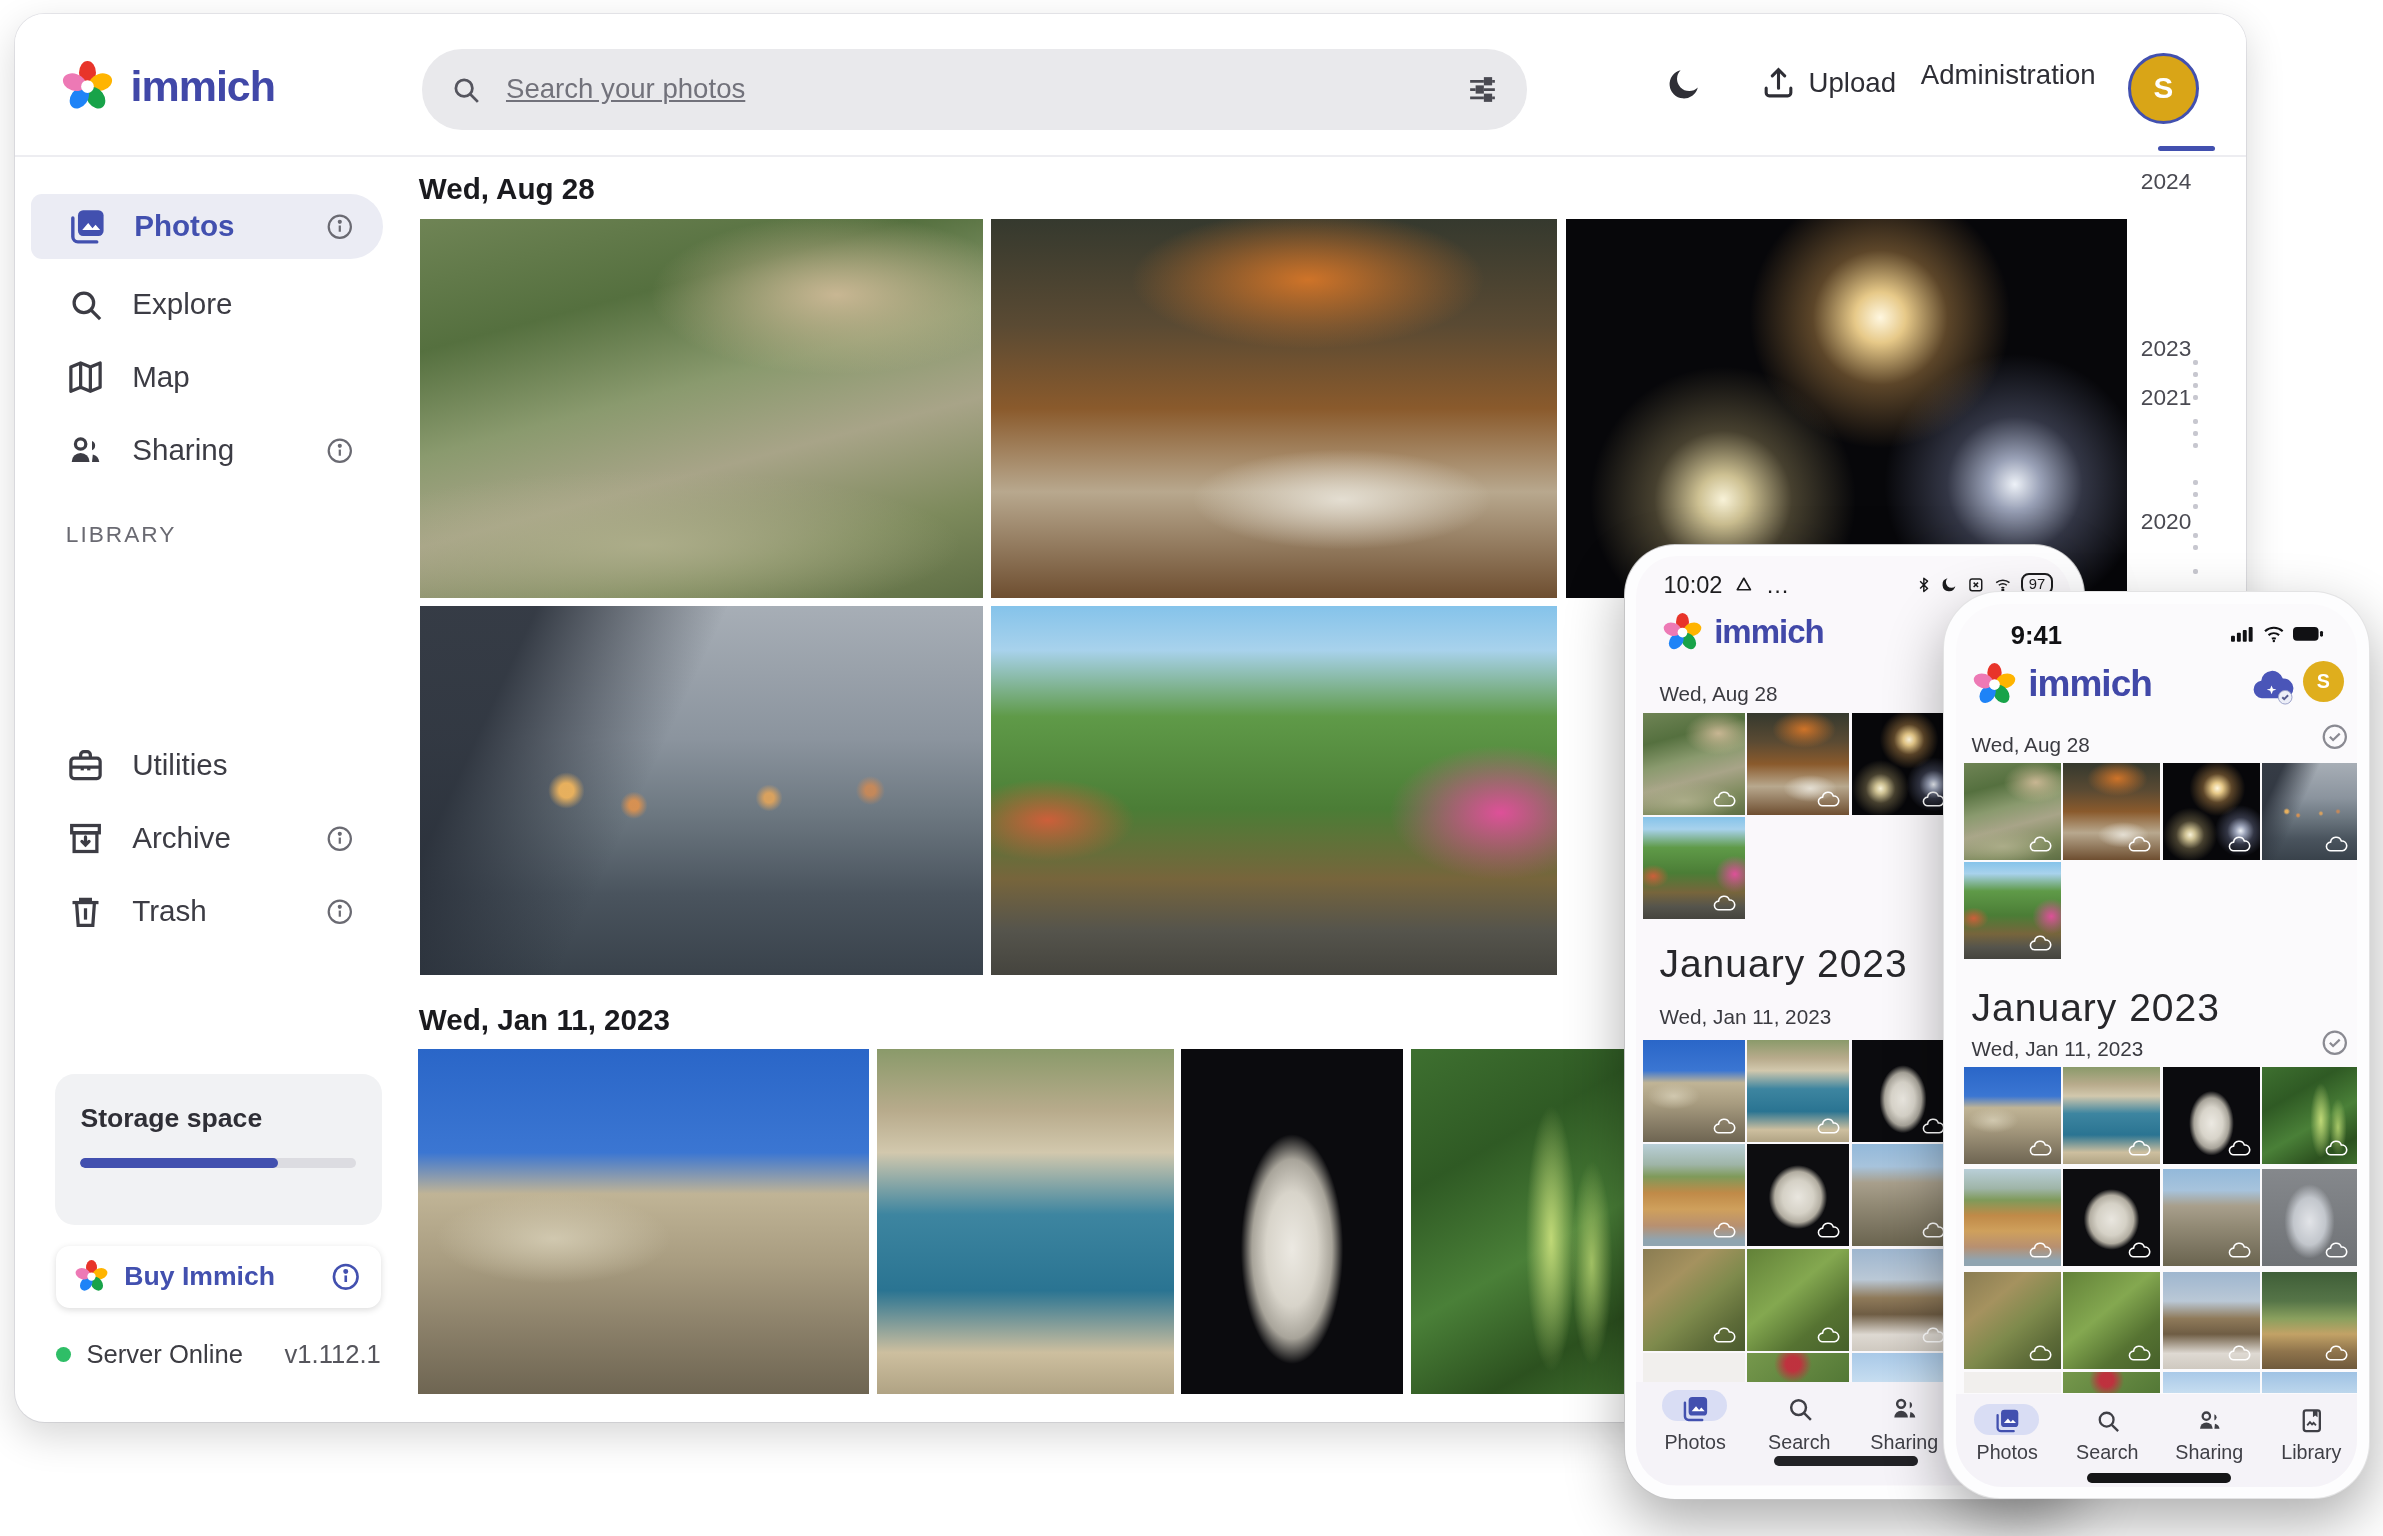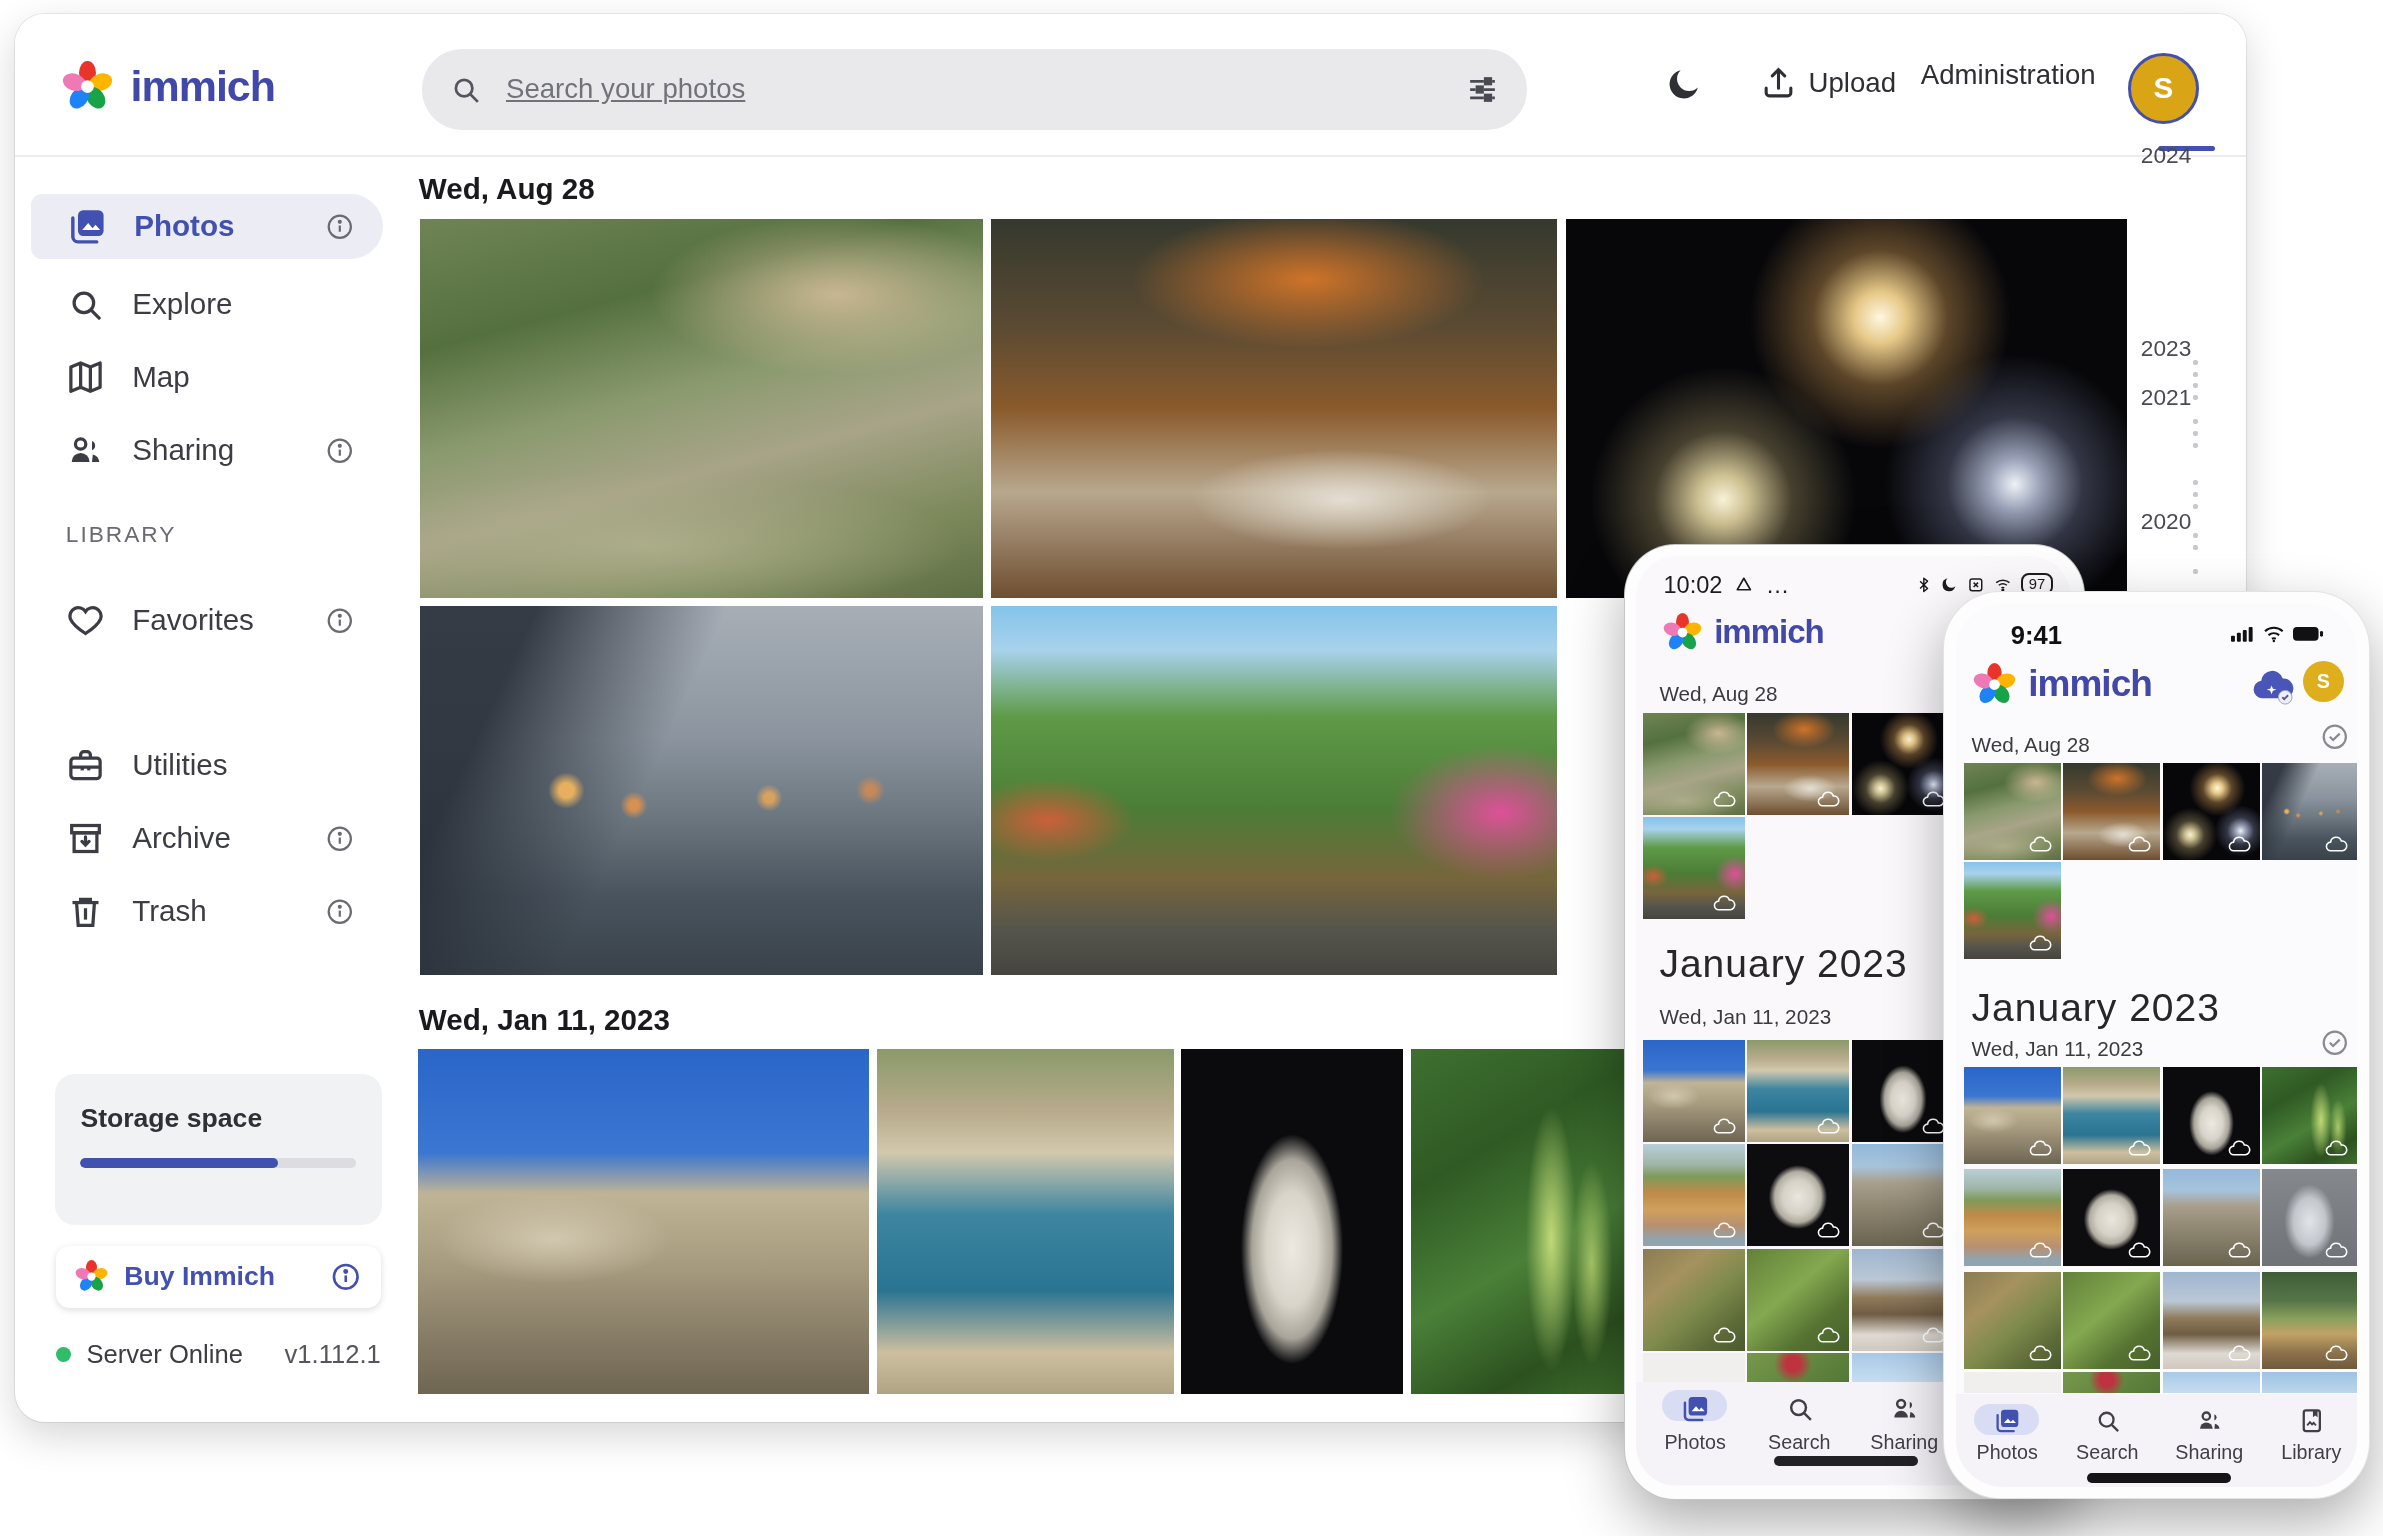--- a/index.html
+++ b/index.html
@@ -238,36 +238,20 @@
       <svg width="29.6" height="29.6" viewBox="0 0 24 24" fill="none" stroke="#6a6a72" stroke-width="1.8">
         <circle cx="12" cy="12" r="9"></circle>
           <line x1="12" y1="11" x2="12" y2="16"></line>
           <circle cx="12" cy="8" r="0.8" fill="#6a6a72"></circle>
       </svg>
     </span>
   </div>
 
   <div class="abs section-label" style="top:507px;">LIBRARY</div>
 
-  <div class="abs side-item" style="top:574px;">
-    <span>
-      <svg width="39" height="39" viewBox="0 0 24 24" fill="none" stroke="#3c3c44" stroke-width="2">
-        <path d="M12 20s-7.5-4.8-9.3-9A5.2 5.2 0 0 1 12 6.5 5.2 5.2 0 0 1 21.3 11c-1.8 4.2-9.3 9-9.3 9z"></path>
-      </svg>
-    </span>
-    <span>Favorites</span>
-    <span class="spacer"></span>
-    <span style="margin-right:27.6px">
-      <svg width="29.6" height="29.6" viewBox="0 0 24 24" fill="none" stroke="#6a6a72" stroke-width="1.8">
-        <circle cx="12" cy="12" r="9"></circle>
-          <line x1="12" y1="11" x2="12" y2="16"></line>
-          <circle cx="12" cy="8" r="0.8" fill="#6a6a72"></circle>
-      </svg>
-    </span>
-  </div>
 
 
   <div class="abs side-item" style="top:719px;">
     <span>
       <svg width="39" height="39" viewBox="0 0 24 24" fill="none" stroke="#3c3c44" stroke-width="2">
         <rect x="3" y="7.5" width="18" height="12.5" rx="2"></rect>
         <path d="M9 7.5V5.5a2 2 0 0 1 2-2h2a2 2 0 0 1 2 2v2"></path>
         <line x1="3" y1="13" x2="21" y2="13"></line>
           <line x1="10" y1="13" x2="10" y2="15"></line>
           <line x1="14" y1="13" x2="14" y2="15"></line>
@@ -367,21 +351,21 @@
   <div class="photo img-hands" style="left:405px;top:592px;width:563px;height:369px;"></div>
   <div class="photo img-garden" style="left:976px;top:592px;width:566px;height:369px;"></div>
 
   <div class="abs date-h" style="left:404px;top:989px;">Wed, Jan 11, 2023</div>
   <div class="photo img-fortress" style="left:403px;top:1035px;width:451px;height:345px;"></div>
   <div class="photo img-coast" style="left:862px;top:1035px;width:297px;height:345px;"></div>
   <div class="photo img-bust" style="left:1166px;top:1035px;width:222px;height:345px;"></div>
   <div class="photo img-seagrape" style="left:1396px;top:1035px;width:226px;height:345px;"></div>
 
   <div class="abs" style="left:2143px;top:132px;width:57px;height:4.9px;background:#4250af;border-radius:3px;"></div>
-  <div class="yr" style="left:2126px;top:128px;">2024</div>
+  <div class="yr" style="left:2126px;top:154px;">2024</div>
   <div class="yr" style="left:2126px;top:321px;">2023</div>
   <div class="yr" style="left:2126px;top:370px;">2021</div>
   <div class="yr" style="left:2126px;top:494px;">2020</div>
   <div class="tick" style="left:2178px;top:346px;"></div>
   <div class="tick" style="left:2178px;top:358px;"></div>
   <div class="tick" style="left:2178px;top:369px;"></div>
   <div class="tick" style="left:2178px;top:381px;"></div>
   <div class="tick" style="left:2178px;top:405px;"></div>
   <div class="tick" style="left:2178px;top:417px;"></div>
   <div class="tick" style="left:2178px;top:429px;"></div>

